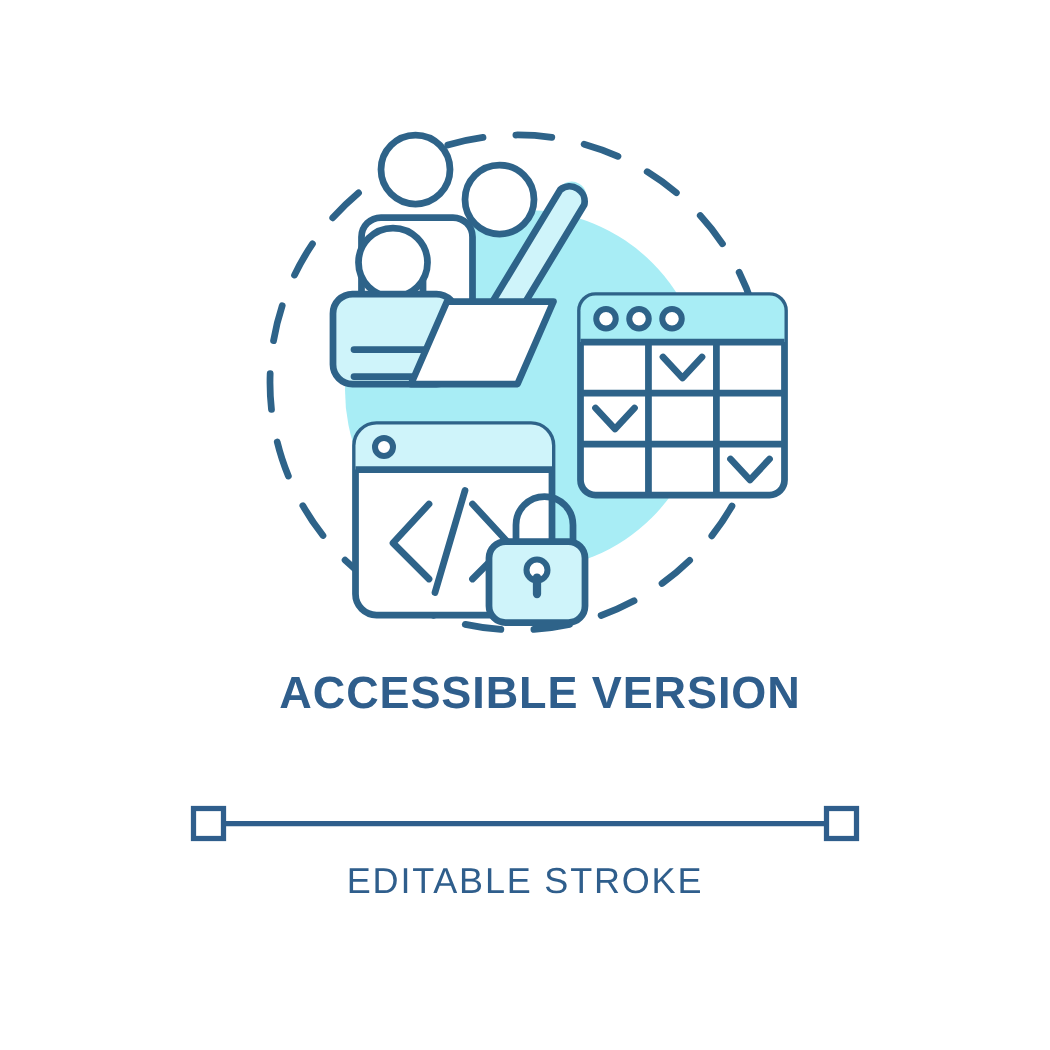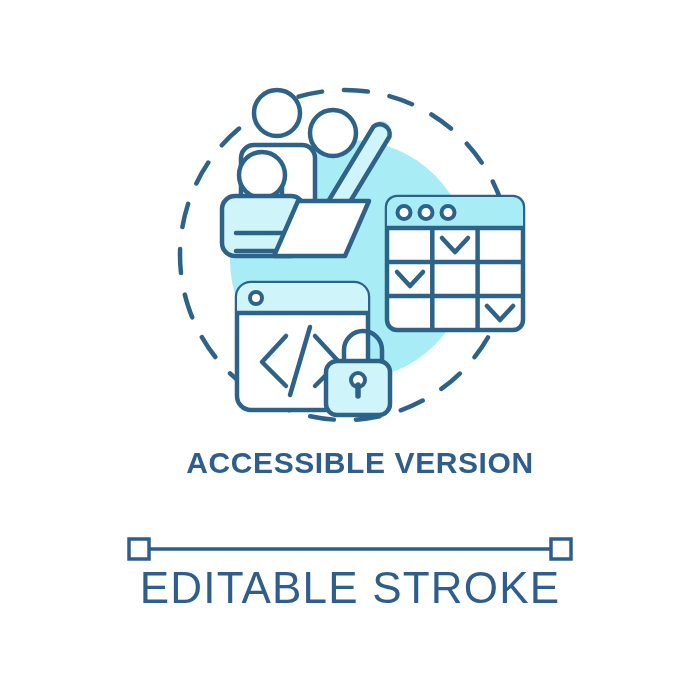--- a/index.html
+++ b/index.html
@@ -52,21 +52,21 @@
   }
   #footer-block {
     position: absolute;
     left: 0;
     top: 567px;
     width: 700px;
     text-align: center;
   }
   .footer-label {
     font-family: "Liberation Sans", sans-serif;
-    font-size: 44px;
+    font-size: 24px;
     font-weight: normal;
     letter-spacing: 1.2px;
     color: #2F5E8C;
     line-height: 42px;
     white-space: nowrap;
   }
 </style>
 </head>
 <body>
 

